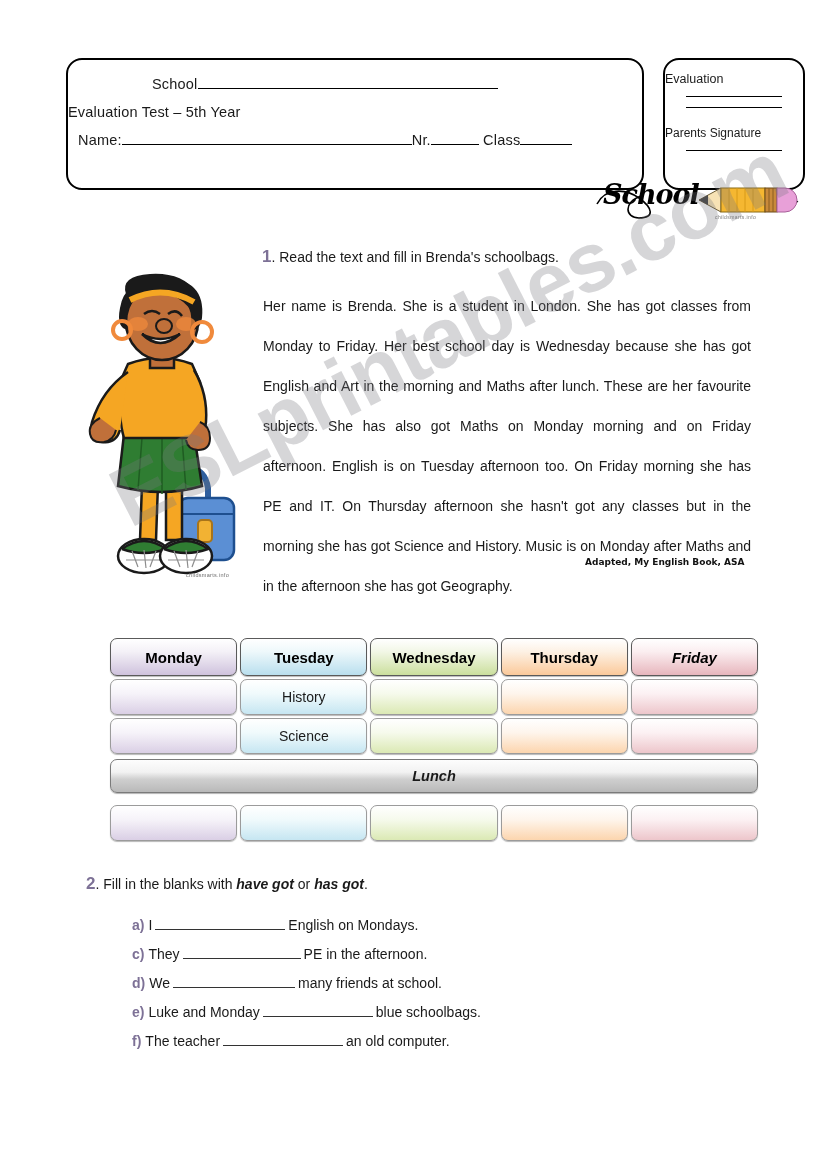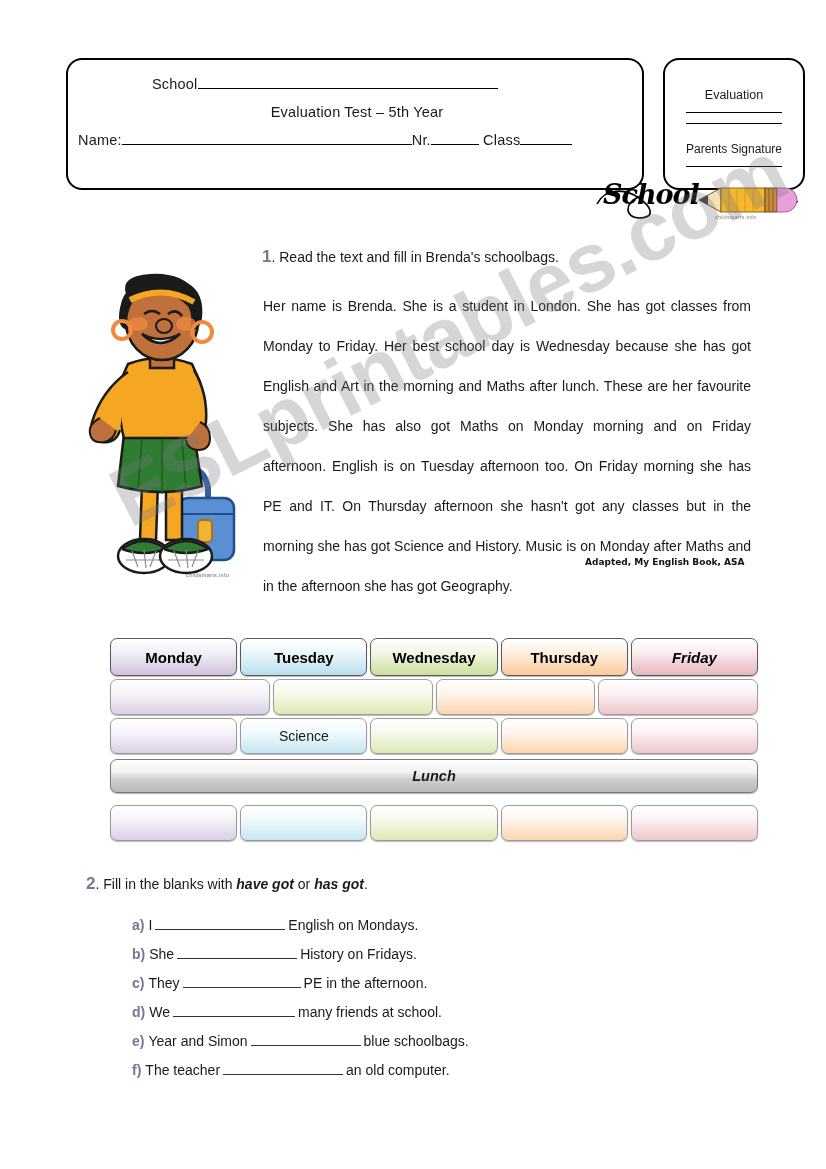--- a/index.html
+++ b/index.html
@@ -48,41 +48,40 @@
     box-sizing: border-box;
     background: #fff;
   }
   .hdr-line {
     position: absolute;
     font-size: 14.5px;
     white-space: nowrap;
     letter-spacing: 0.2px;
   }
   .hdr-school { left: 84px; top: 16px; }
-  .hdr-title  { left: 0; top: 44px; width: 578px; text-align: center; }
+  .hdr-title  { left: 0; top: 44px; width: 578px; text-align: left; }
   .hdr-name   { left: 10px; top: 72px; }
   .hdr-date   { left: 10px; top: 100px; }
   .rule {
     display: inline-block;
     border-bottom: 1px solid #000;
     vertical-align: baseline;
   }
 
   .eval-box {
     position: absolute;
     left: 663px;
     top: 58px;
     width: 142px;
     height: 132px;
     border: 2px solid #000;
     border-radius: 16px;
     box-sizing: border-box;
     background: #fff;
-    text-align: center;
-    padding-top: 28px;
+    padding-top: 12px;
   }
   .eval-box .lbl { font-size: 12.5px; }
   .eval-rule {
     width: 96px;
     margin: 9px auto 0;
     border-bottom: 1px solid #000;
     height: 1px;
   }
   .eval-sig { font-size: 12px; margin-top: 18px; }
 
@@ -209,21 +208,21 @@
     background: linear-gradient(180deg,#fdfdfd 0%,#f2f2f2 38%,#cfcfcf 60%,#b9b9b9 100%);
     box-shadow: 0 1px 1px rgba(0,0,0,0.3);
     margin-bottom: 3px;
   }
   .lunch-row { margin-top: 5px; margin-bottom: 12px; }
 
   
   .g-mon-h { background: linear-gradient(180deg,#ffffff 0%,#f4f1f7 35%,#cfc2dd 100%); }
   .g-tue-h { background: linear-gradient(180deg,#ffffff 0%,#eef8fb 35%,#b9dfee 100%); }
   .g-wed-h { background: linear-gradient(180deg,#ffffff 0%,#f2f7e6 35%,#cbdf9d 100%); }
-  .g-thu-h { background: linear-gradient(180deg,#ffffff 0%,#fdf1e4 35%,#fbc99a 100%); }
+  .g-thu-h { background: linear-gradient(180deg,#ffffff 0%,#fdf1e4 35%,#fbc99a 100%); border-radius: 6px; }
   .g-fri-h { background: linear-gradient(180deg,#ffffff 0%,#fbeef0 35%,#e7b6bd 100%); font-style: italic; }
 
   
   .g-mon { background: linear-gradient(180deg,#ffffff 0%,#f6f3f9 40%,#dacfe5 100%); }
   .g-tue { background: linear-gradient(180deg,#ffffff 0%,#f0fafc 40%,#c6e6f2 100%); }
   .g-wed { background: linear-gradient(180deg,#ffffff 0%,#f6faec 40%,#dbe9b4 100%); }
   .g-thu { background: linear-gradient(180deg,#ffffff 0%,#fef5ec 40%,#fcd5ae 100%); }
   .g-fri { background: linear-gradient(180deg,#ffffff 0%,#fcf1f3 40%,#edc6cb 100%); }
 
   
@@ -392,20 +391,21 @@
   <div class="tt-row">
     <div class="tt-cell tt-head g-mon-h">Monday</div>
     <div class="tt-cell tt-head g-tue-h">Tuesday</div>
     <div class="tt-cell tt-head g-wed-h">Wednesday</div>
     <div class="tt-cell tt-head g-thu-h">Thursday</div>
     <div class="tt-cell tt-head g-fri-h">Friday</div>
   </div>
 
   <div class="tt-row">
     <div class="tt-cell g-mon"></div>
+    <div class="tt-cell g-tue">History</div>
     <div class="tt-cell g-wed"></div>
     <div class="tt-cell g-thu"></div>
     <div class="tt-cell g-fri"></div>
   </div>
 
   <div class="tt-row">
     <div class="tt-cell g-mon"></div>
     <div class="tt-cell g-tue">Science</div>
     <div class="tt-cell g-wed"></div>
     <div class="tt-cell g-thu"></div>
@@ -424,20 +424,19 @@
     <div class="tt-cell g-fri"></div>
   </div>
 </div>
 
 <div class="ex2-instr">
   <span class="ex-num">2</span><span>. Fill in the blanks with </span><b><i>have got</i></b><span> or </span><b><i>has got</i></b><span>.</span>
 </div>
 
 <div class="ex2-list">
   <div><span class="item-letter">a)</span><span>I</span><span class="blank" style="width:130px"></span><span>English on Mondays.</span></div>
-  <div><span class="item-letter">b)</span><span>She</span><span class="blank" style="width:120px"></span><span>History on Fridays.</span></div>
   <div><span class="item-letter">c)</span><span>They</span><span class="blank" style="width:118px"></span><span>PE in the afternoon.</span></div>
   <div><span class="item-letter">d)</span><span>We</span><span class="blank" style="width:122px"></span><span>many friends at school.</span></div>
-  <div><span class="item-letter">e)</span><span>Year and Simon</span><span class="blank" style="width:110px"></span><span>blue schoolbags.</span></div>
+  <div><span class="item-letter">e)</span><span>Luke and Monday</span><span class="blank" style="width:110px"></span><span>blue schoolbags.</span></div>
   <div><span class="item-letter">f)</span><span>The teacher</span><span class="blank" style="width:120px"></span><span>an old computer.</span></div>
 </div>
 
 <div class="watermark">ESLprintables.com</div>
 
 </body></html>

